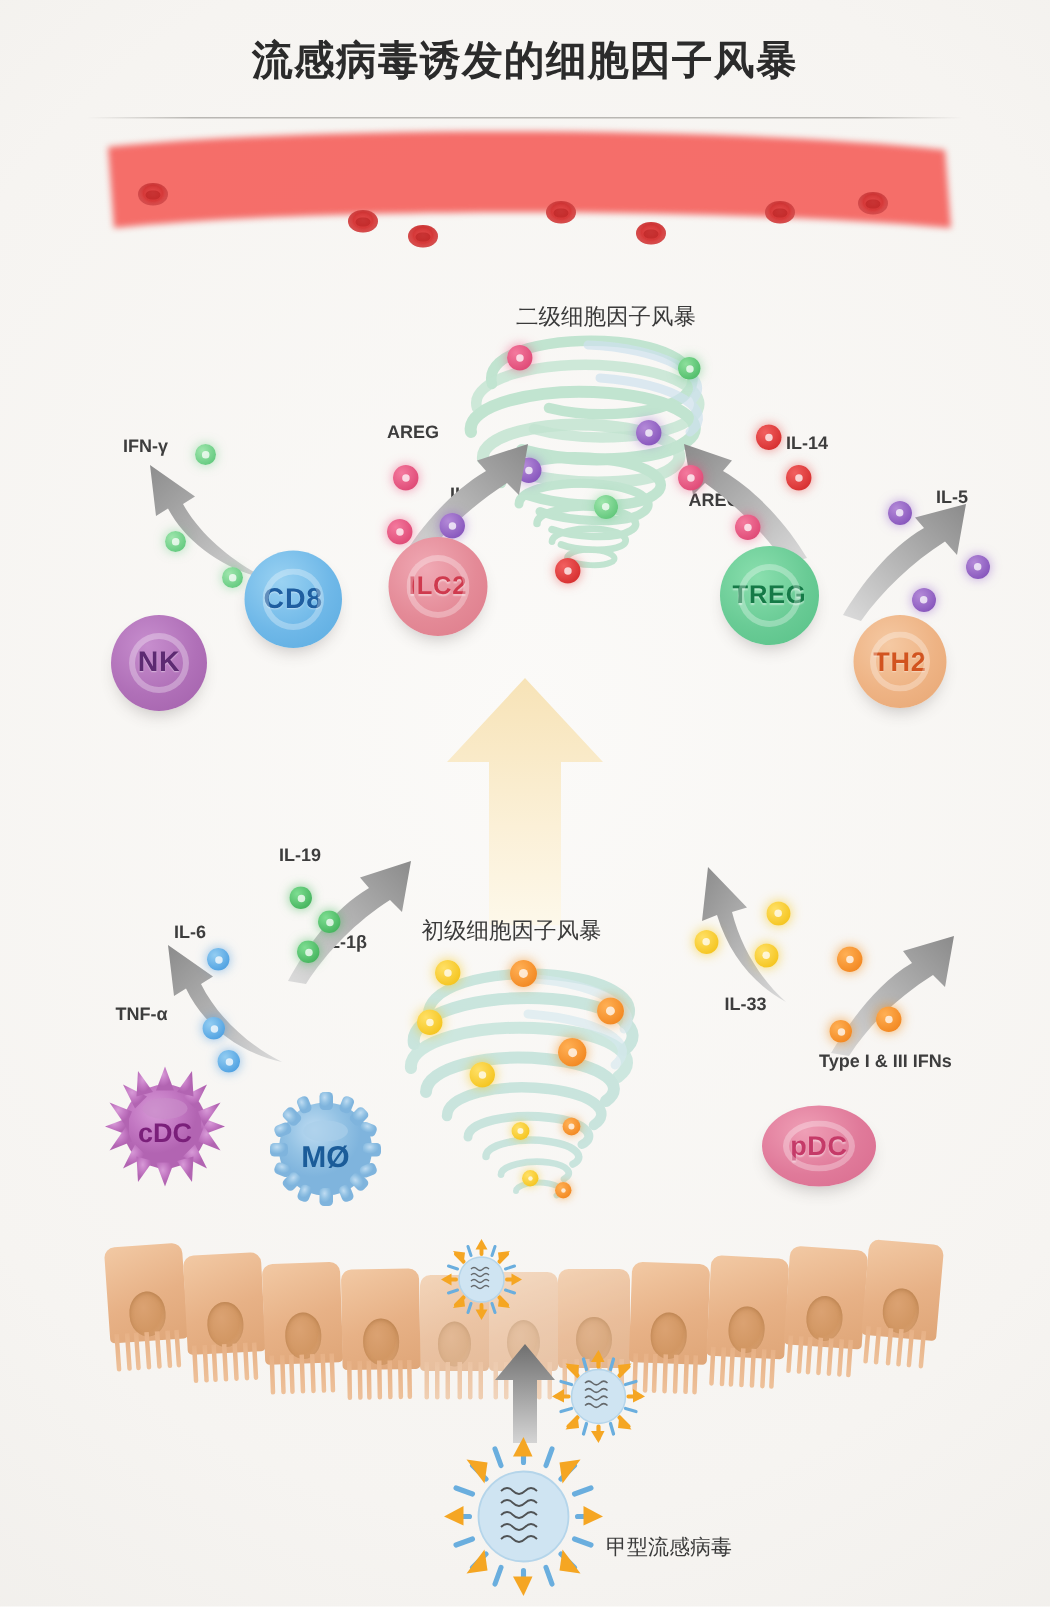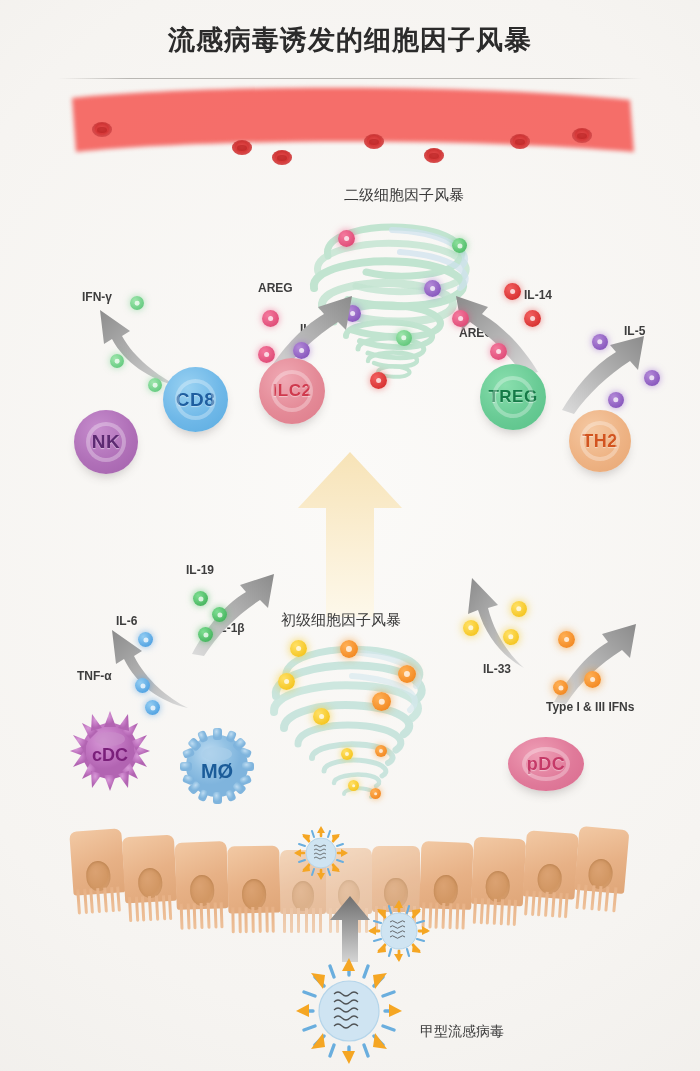--- a/index.html
+++ b/index.html
@@ -123,21 +123,21 @@
   </svg>
   <div class="rbc" style="left:92px; top:36px;"></div>
   <div class="rbc" style="left:232px; top:54px;"></div>
   <div class="rbc" style="left:272px; top:64px;"></div>
   <div class="rbc" style="left:364px; top:48px;"></div>
   <div class="rbc" style="left:424px; top:62px;"></div>
   <div class="rbc" style="left:510px; top:48px;"></div>
   <div class="rbc" style="left:572px; top:42px;"></div>
 </div>
 
-<div class="cap" style="left:344px; top:186px;">二级细胞因子风暴</div>
+<div class="cap" style="left:344px; top:202px;">二级细胞因子风暴</div>
 
 <div class="tornado" style="left:300px; top:222px;">
   <svg width="190" height="180" viewBox="0 0 190 180">
     <g fill="none" stroke="#bfe3cf" stroke-linecap="round" opacity="0.95">
       <path d="M28,34 C22,12 70,2 112,6 C152,10 170,26 158,40 C146,54 98,58 66,50" stroke-width="7"></path>
       <path d="M18,50 C12,30 62,18 108,22 C154,26 176,42 162,56 C148,70 92,74 56,64" stroke-width="7" opacity=".8"></path>
       <path d="M14,66 C10,48 58,36 106,40 C152,44 174,60 158,72 C140,86 84,88 48,78" stroke-width="8"></path>
       <path d="M22,84 C20,68 62,58 104,62 C146,66 162,80 148,90 C132,102 82,102 50,94" stroke-width="8" opacity=".85"></path>
       <path d="M34,100 C34,88 68,80 102,84 C136,88 148,100 136,108 C122,118 76,116 52,108" stroke-width="7"></path>
       <path d="M46,114 C46,104 74,98 102,101 C130,104 138,114 128,120 C116,128 80,126 60,119" stroke-width="6"></path>
@@ -673,13 +673,13 @@
     <g stroke="#3a3a3a" stroke-width="1.2" fill="none" opacity=".85">
       <path d="M38,36 q4,-4 8,0 q4,4 8,0 q4,-4 8,0"></path>
       <path d="M38,44 q4,-4 8,0 q4,4 8,0 q4,-4 8,0"></path>
       <path d="M38,52 q4,-4 8,0 q4,4 8,0 q4,-4 8,0"></path>
       <path d="M38,60 q4,-4 8,0 q4,4 8,0 q4,-4 8,0"></path>
       <path d="M38,68 q4,-4 8,0 q4,4 8,0 q4,-4 8,0"></path>
     </g>
   </svg>
 </div>
 
-<div class="cap" style="left:420px; top:1023px; font-size:14px;">甲型流感病毒</div>
+<div class="cap" style="left:404px; top:1023px; font-size:14px;">甲型流感病毒</div>
 
 </body></html>

